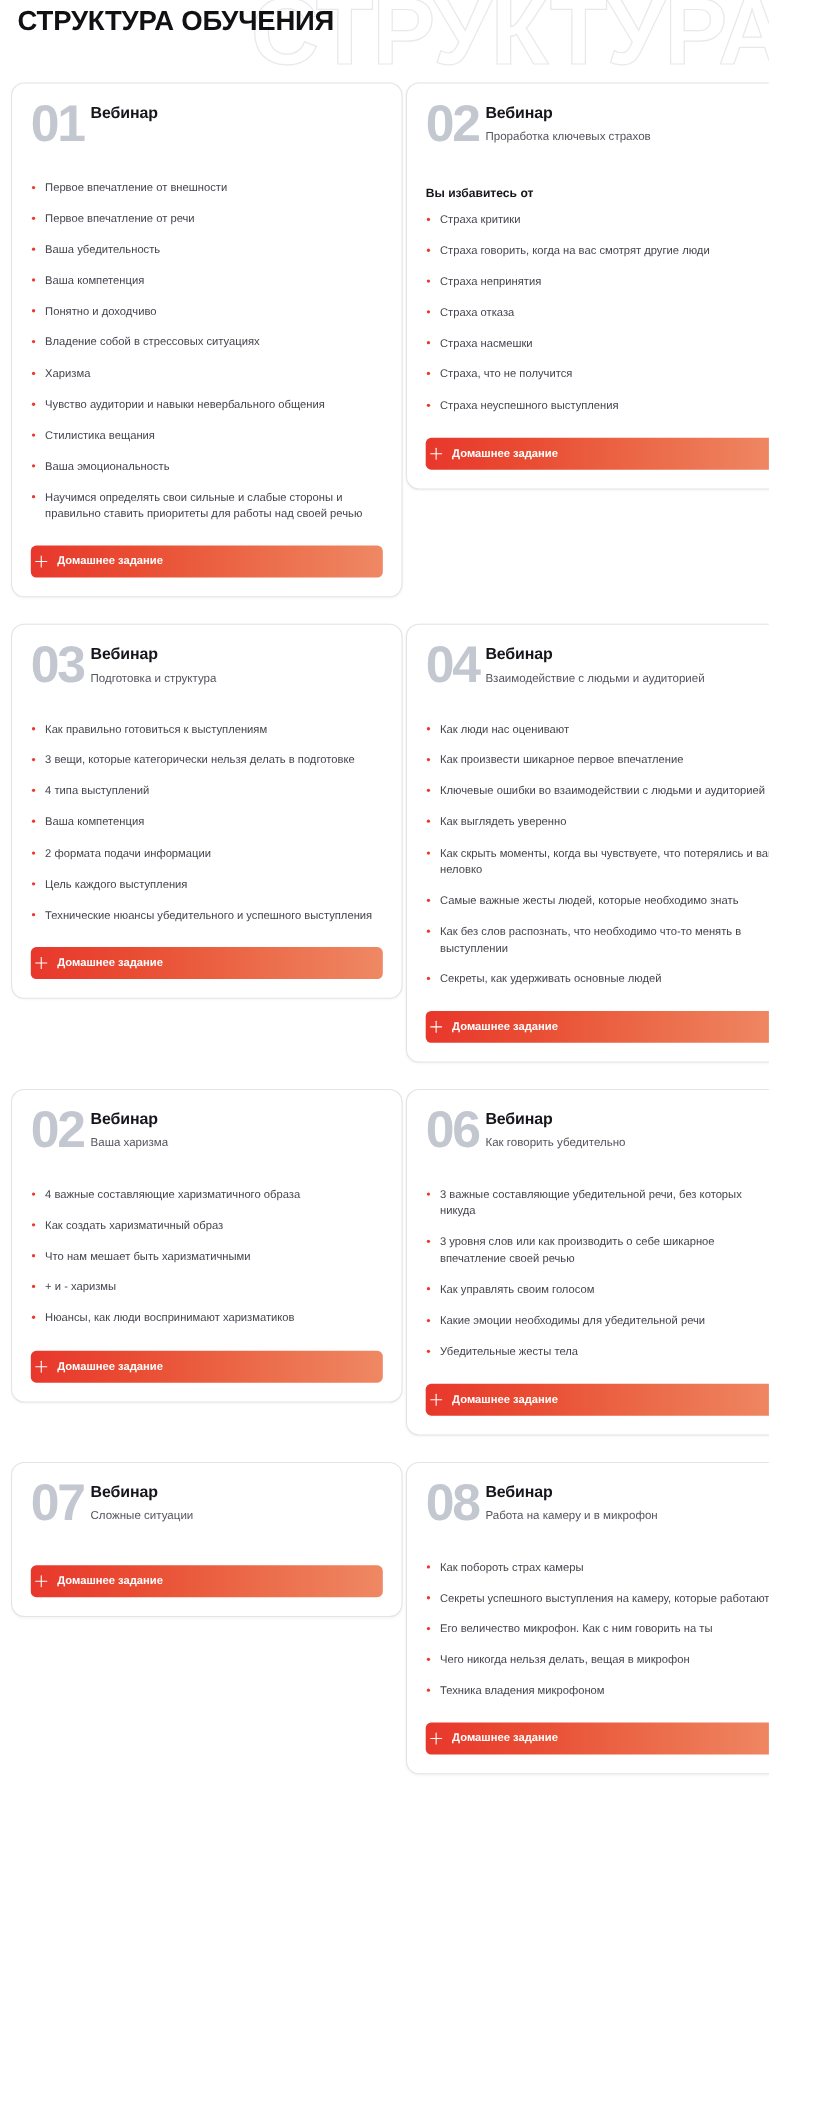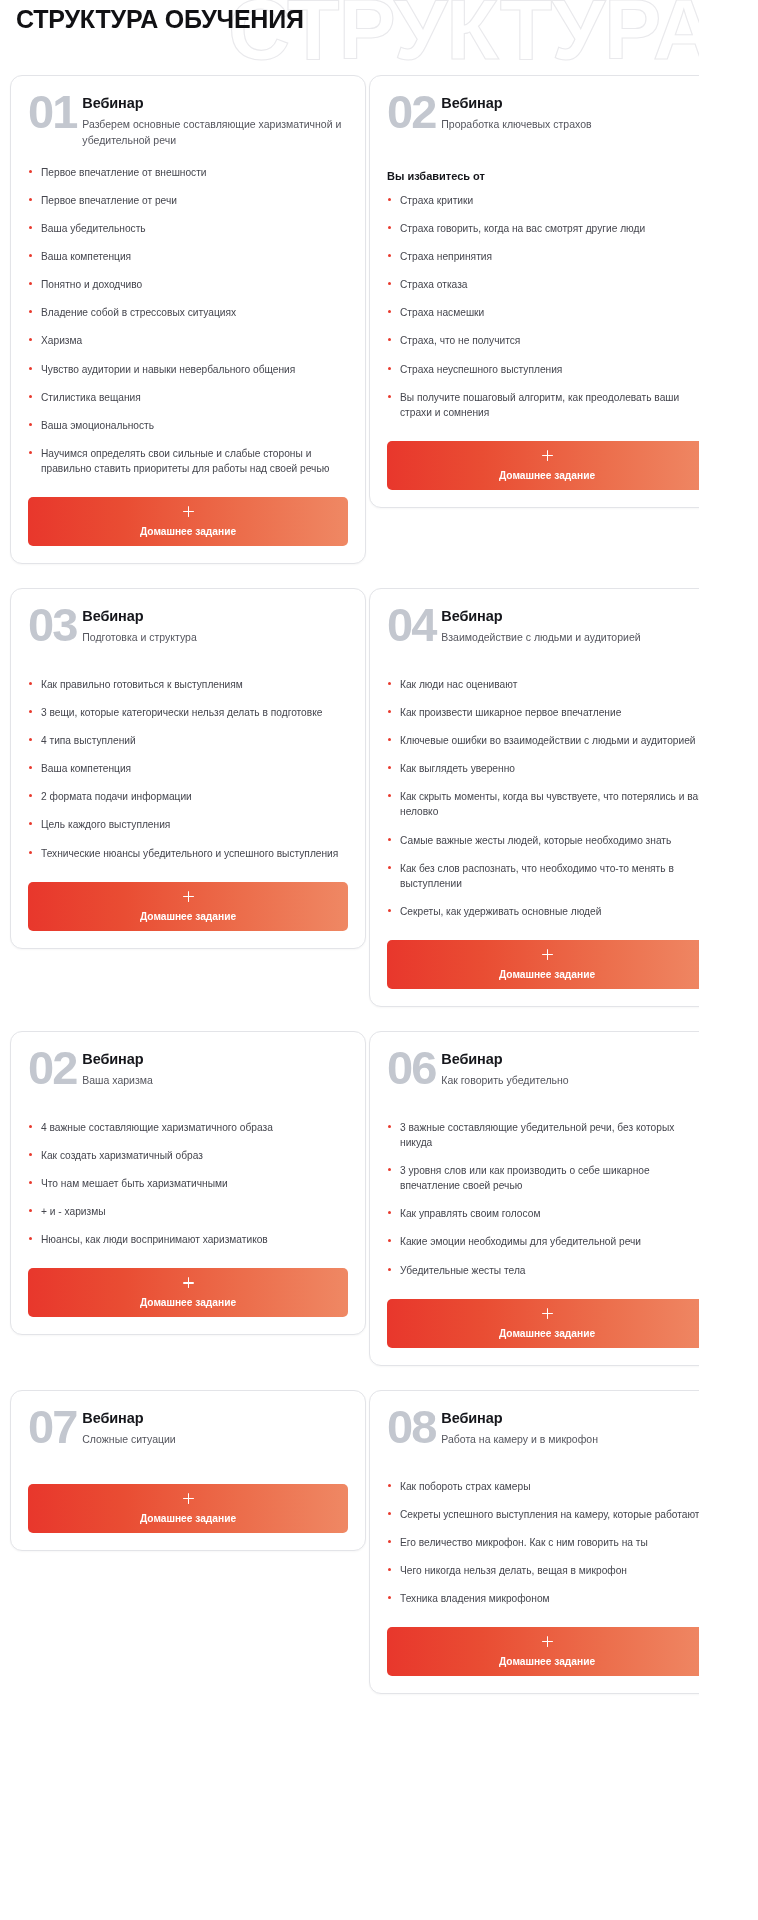--- a/index.html
+++ b/index.html
@@ -151,21 +151,20 @@
     padding: 9px 4px;
     border: none;
     border-radius: 5px;
     background: linear-gradient(90deg, #e8372c 0%, #e94d33 30%, #ec6e4c 68%, #ef8864 100%);
     color: #ffffff;
     font-family: inherit;
     font-size: 10.2px;
     font-weight: 700;
     text-align: left;
     cursor: pointer;
-    flex-direction: column;
   }
   .hw-plus {
     display: inline-block;
     position: relative;
     width: 11px;
     height: 11px;
     flex: 0 0 11px;
   }
   .hw-plus::before, .hw-plus::after {
     content: "";
@@ -187,21 +186,20 @@
   </div>
 
   <div class="grid">
       <div class="row">
         <div class="col">
           <div class="card">
             <div class="card-head">
               <div class="card-num">01</div>
               <div class="card-headtext">
                 <div class="card-type">Вебинар</div>
-                <div class="card-sub">Разберем основные составляющие харизматичной и убедительной речи</div>
               </div>
             </div>
             <ul class="bullets">
               <li>Первое впечатление от внешности</li>
               <li>Первое впечатление от речи</li>
               <li>Ваша убедительность</li>
               <li>Ваша компетенция</li>
               <li>Понятно и доходчиво</li>
               <li>Владение собой в стрессовых ситуациях</li>
               <li>Харизма</li>
@@ -227,21 +225,20 @@
             </div>
             <div class="card-subhead">Вы избавитесь от</div>
             <ul class="bullets tight">
               <li>Страха критики</li>
               <li>Страха говорить, когда на вас смотрят другие люди</li>
               <li>Страха непринятия</li>
               <li>Страха отказа</li>
               <li>Страха насмешки</li>
               <li>Страха, что не получится</li>
               <li>Страха неуспешного выступления</li>
-              <li>Вы получите пошаговый алгоритм, как преодолевать ваши страхи и сомнения</li>
             </ul>
             <button class="hw-btn">
               <span class="hw-plus"></span>
               <span>Домашнее задание</span>
             </button>
           </div>
         </div>
       </div>
       <div class="row">
         <div class="col">

